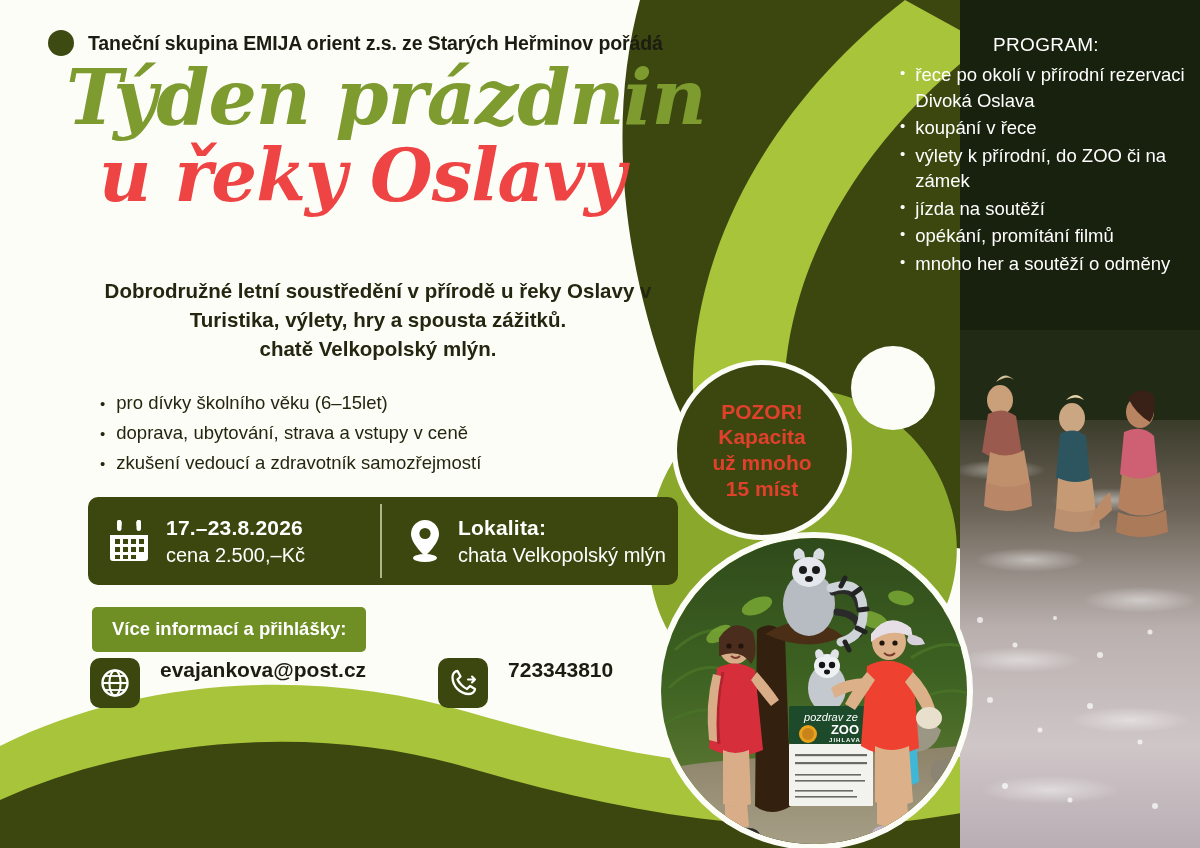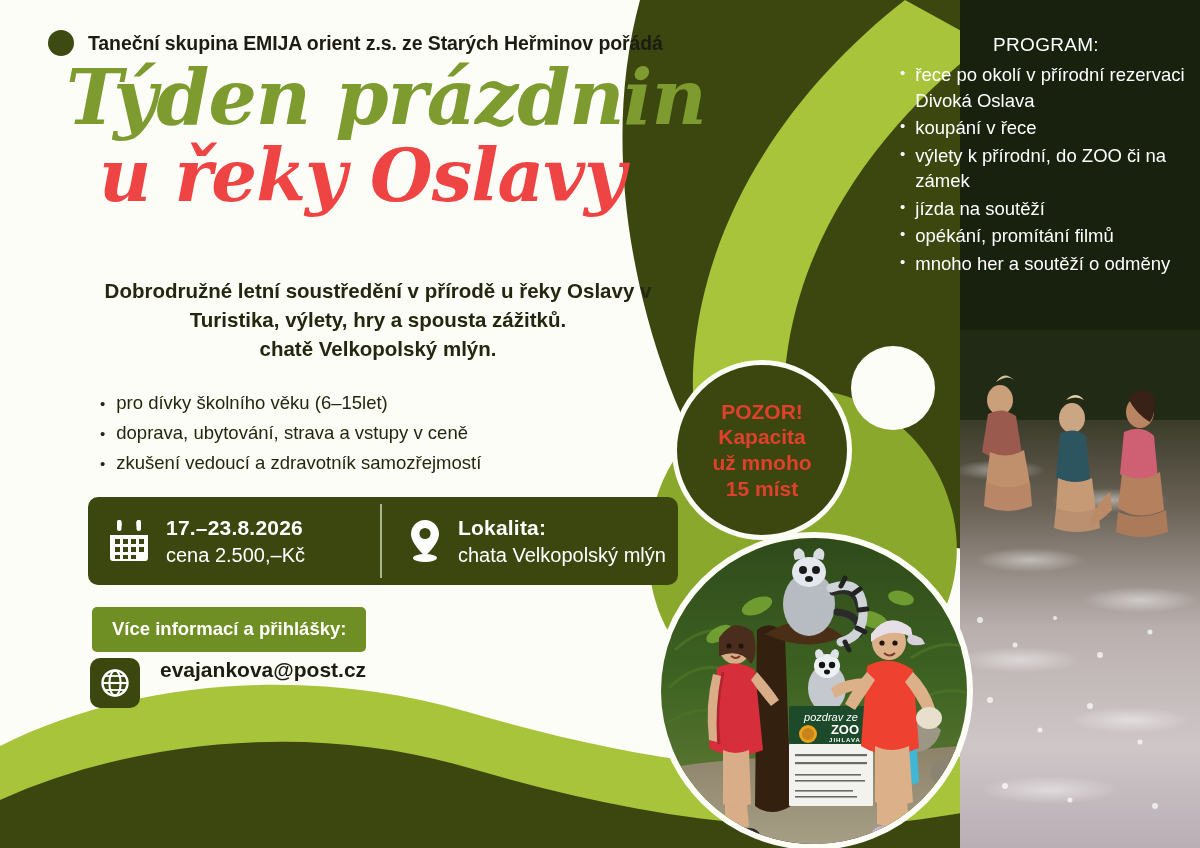--- a/index.html
+++ b/index.html
@@ -475,20 +475,31 @@
           <circle cx="15" cy="15" r="12.5" fill="none" stroke="#ffffff" stroke-width="2.4"></circle>
           <ellipse cx="15" cy="15" rx="5.6" ry="12.5" fill="none" stroke="#ffffff" stroke-width="2.1"></ellipse>
           <line x1="2.5" y1="15" x2="27.5" y2="15" stroke="#ffffff" stroke-width="2.1"></line>
           <line x1="4.6" y1="8" x2="25.4" y2="8" stroke="#ffffff" stroke-width="1.8"></line>
           <line x1="4.6" y1="22" x2="25.4" y2="22" stroke="#ffffff" stroke-width="1.8"></line>
         </svg>
       </span>
       <span class="ctext">evajankova@post.cz</span>
     </div>
 
+    <div class="contact">
+      <span class="cbox">
+        <svg width="30" height="30" viewBox="0 0 30 30">
+          <path d="M9.5,3 C7,3 4.5,5.5 4.5,9 C4.5,18 12,26 21,26
+                   C24.5,26 27,23.5 27,21 L22,18 L19,21
+                   C15.5,19.5 11,15 9.5,11.5 L12.5,8.5 Z" fill="none" stroke="#ffffff" stroke-width="2.3" stroke-linejoin="round"></path>
+          <path d="M20,11.5 h7 M24,8.5 l3,3 l-3,3" fill="none" stroke="#ffffff" stroke-width="2.1" stroke-linecap="round" stroke-linejoin="round"></path>
+        </svg>
+      </span>
+      <span class="ctext">723343810</span>
+    </div>
   </div>
 
   <div class="program">
     <div class="program-title">PROGRAM:</div>
     <ul>
       <li>
         <span class="bul">•</span>
         <span>řece po okolí v přírodní rezervaci Divoká Oslava</span>
       </li>
       <li>

